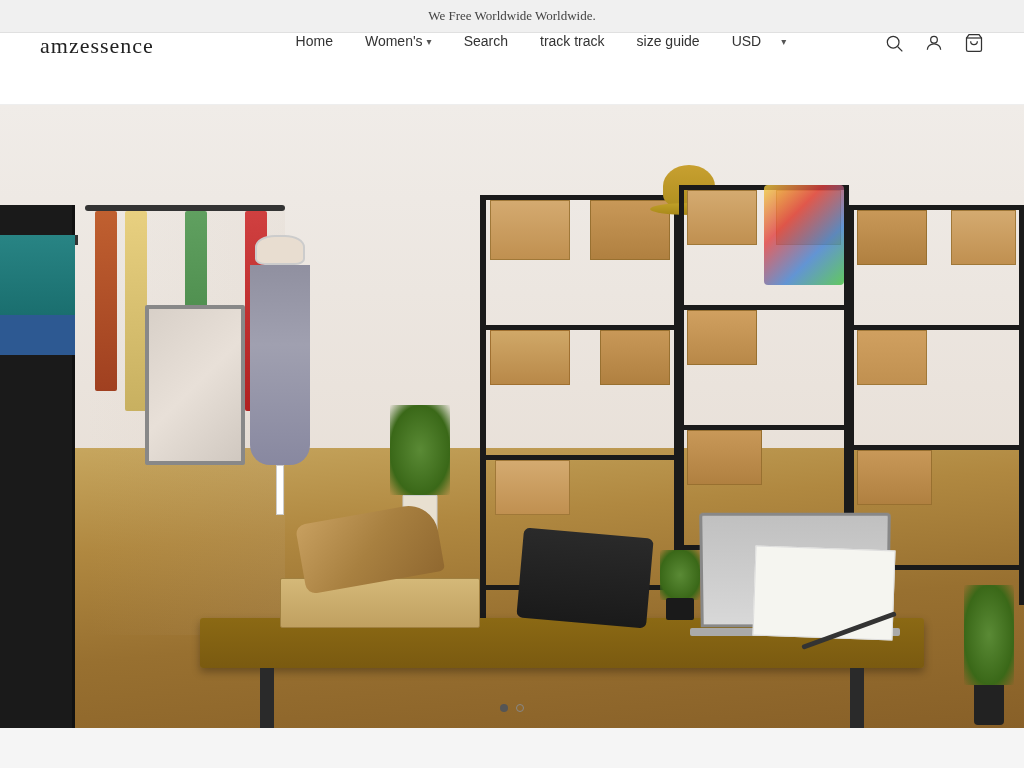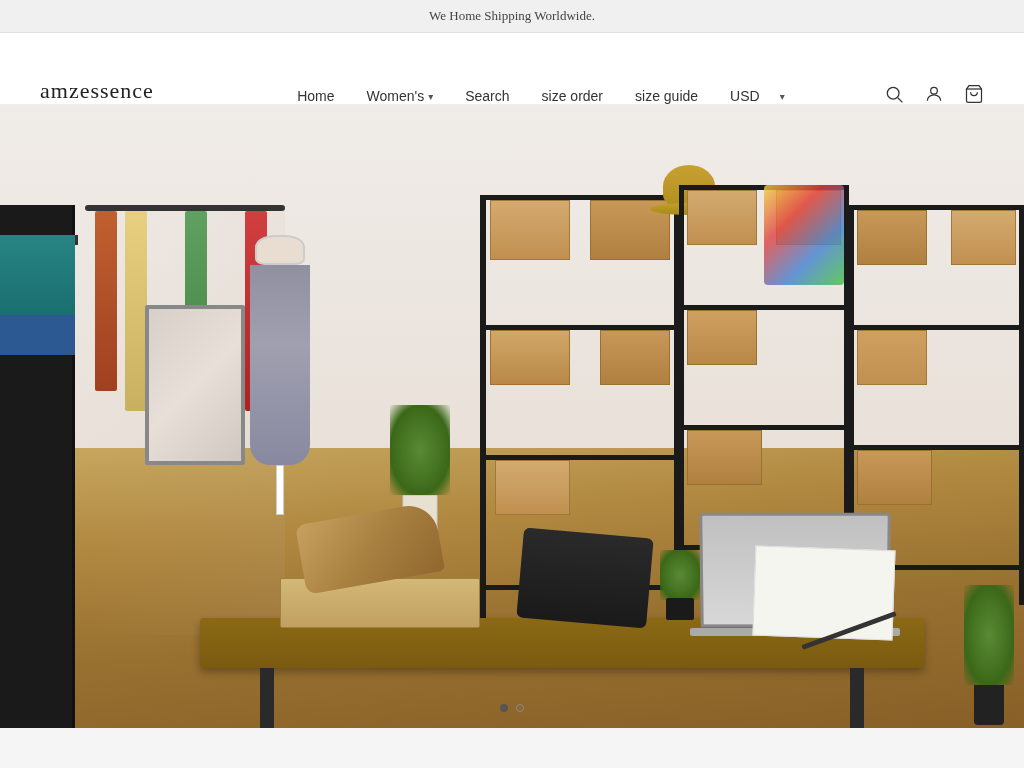--- a/index.html
+++ b/index.html
@@ -12,21 +12,21 @@
       padding: 8px 0;
       font-size: 13px;
       color: #444;
       border-bottom: 1px solid #e0e0e0;
     }
 
     
     header {
       background: #fff;
       display: flex;
-      align-items: flex-end;
+      align-items: flex-start;
       justify-content: space-between;
       padding: 0 40px;
       height: 72px;
       border-bottom: 1px solid #eee;
       position: relative;
       z-index: 10;
     }
 
     .logo {
       font-family: 'Georgia', serif;
@@ -148,38 +148,38 @@
       height: 20px;
       stroke: #333;
       fill: none;
       stroke-width: 1.5;
     }
   </style>
 </head>
 <body>
 
 <div class="announcement-bar">
-  <span>We Home Shipping Worldwide.</span>
+  <span>We Free Worldwide Worldwide.</span>
 </div>
 
 <header>
 
   <a class="logo" href="#">amzessence</a>
 
   <nav>
     <a href="#">Home</a>
 
     <a class="nav-womens" href="#">
       <span>Women's</span>
       <span class="chevron">▾</span>
     </a>
 
     <a href="#">Search</a>
 
-    <a href="#">size order</a>
+    <a href="#">track track</a>
 
     <a href="#">size guide</a>
 
     <div class="currency-selector">
       <span>USD</span>
       <span class="chevron">▾</span>
     </div>
   </nav>
 
   <div class="header-icons">

